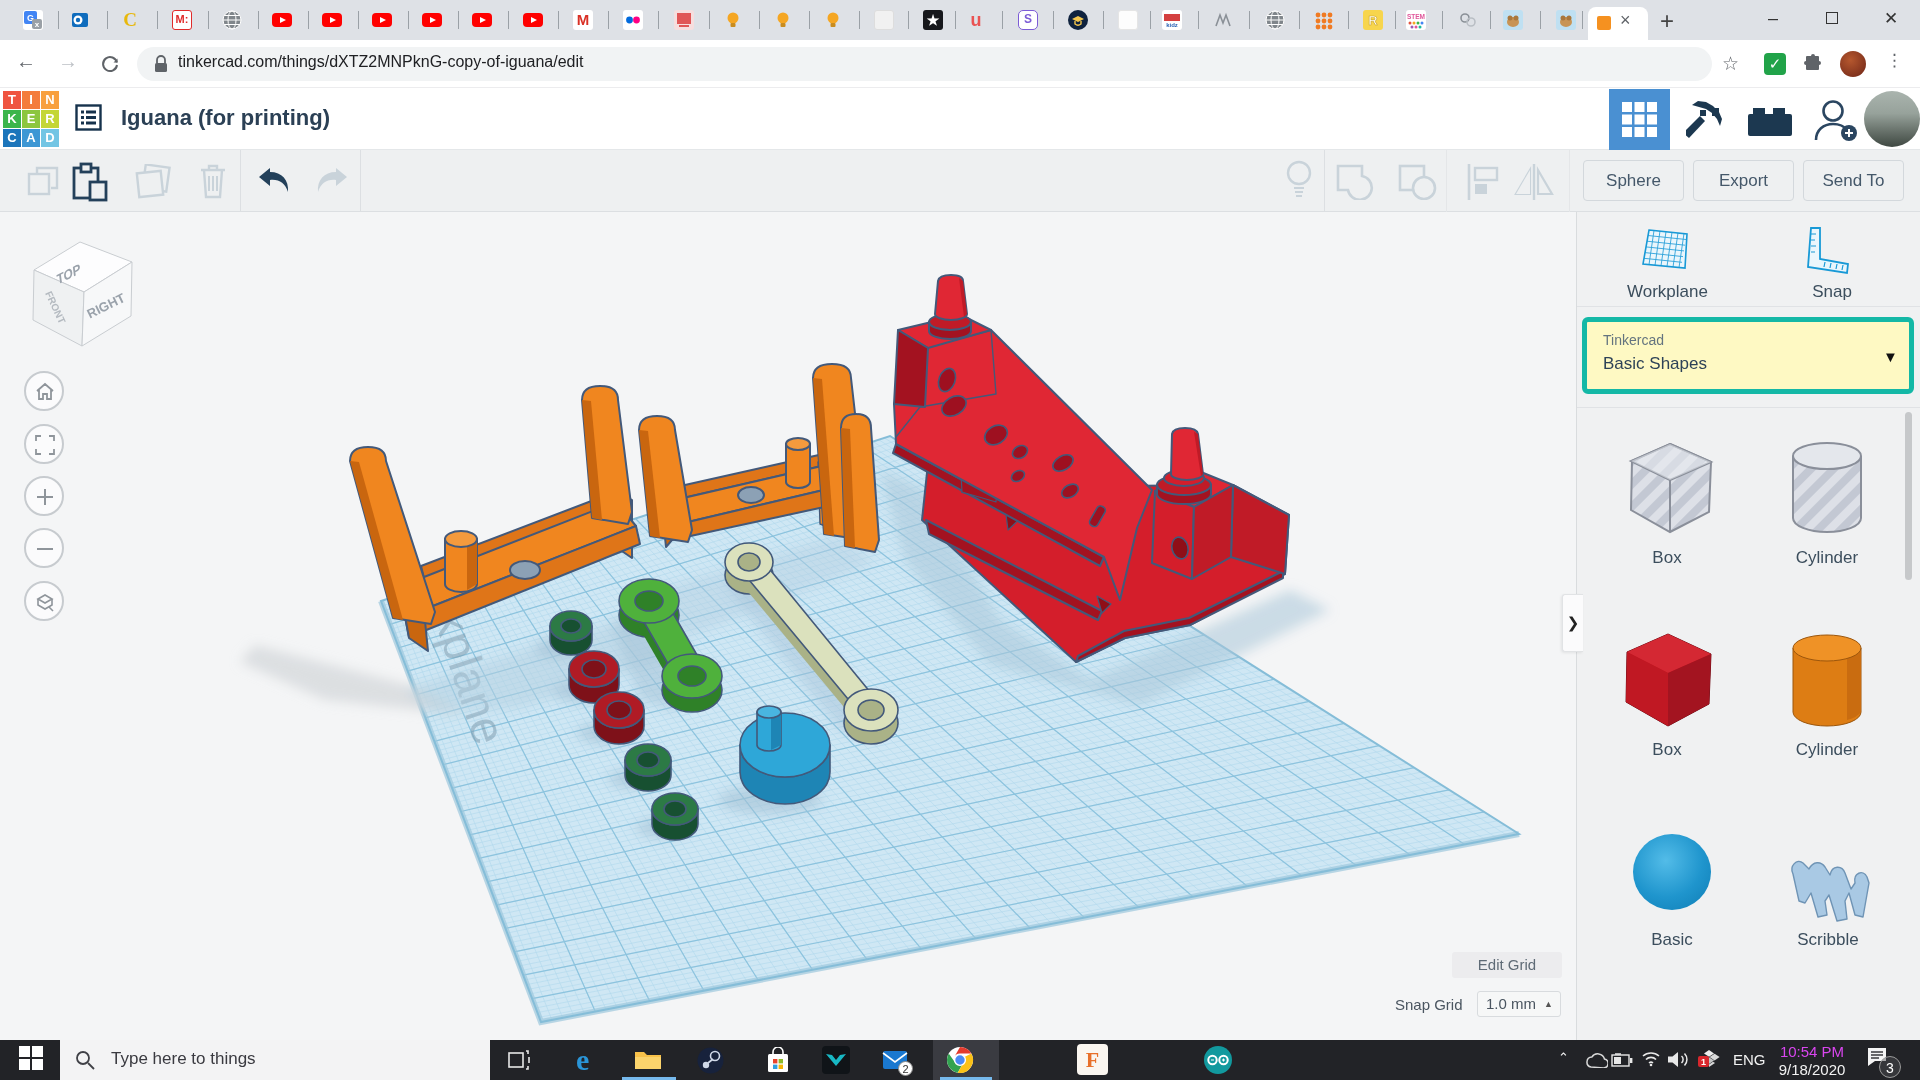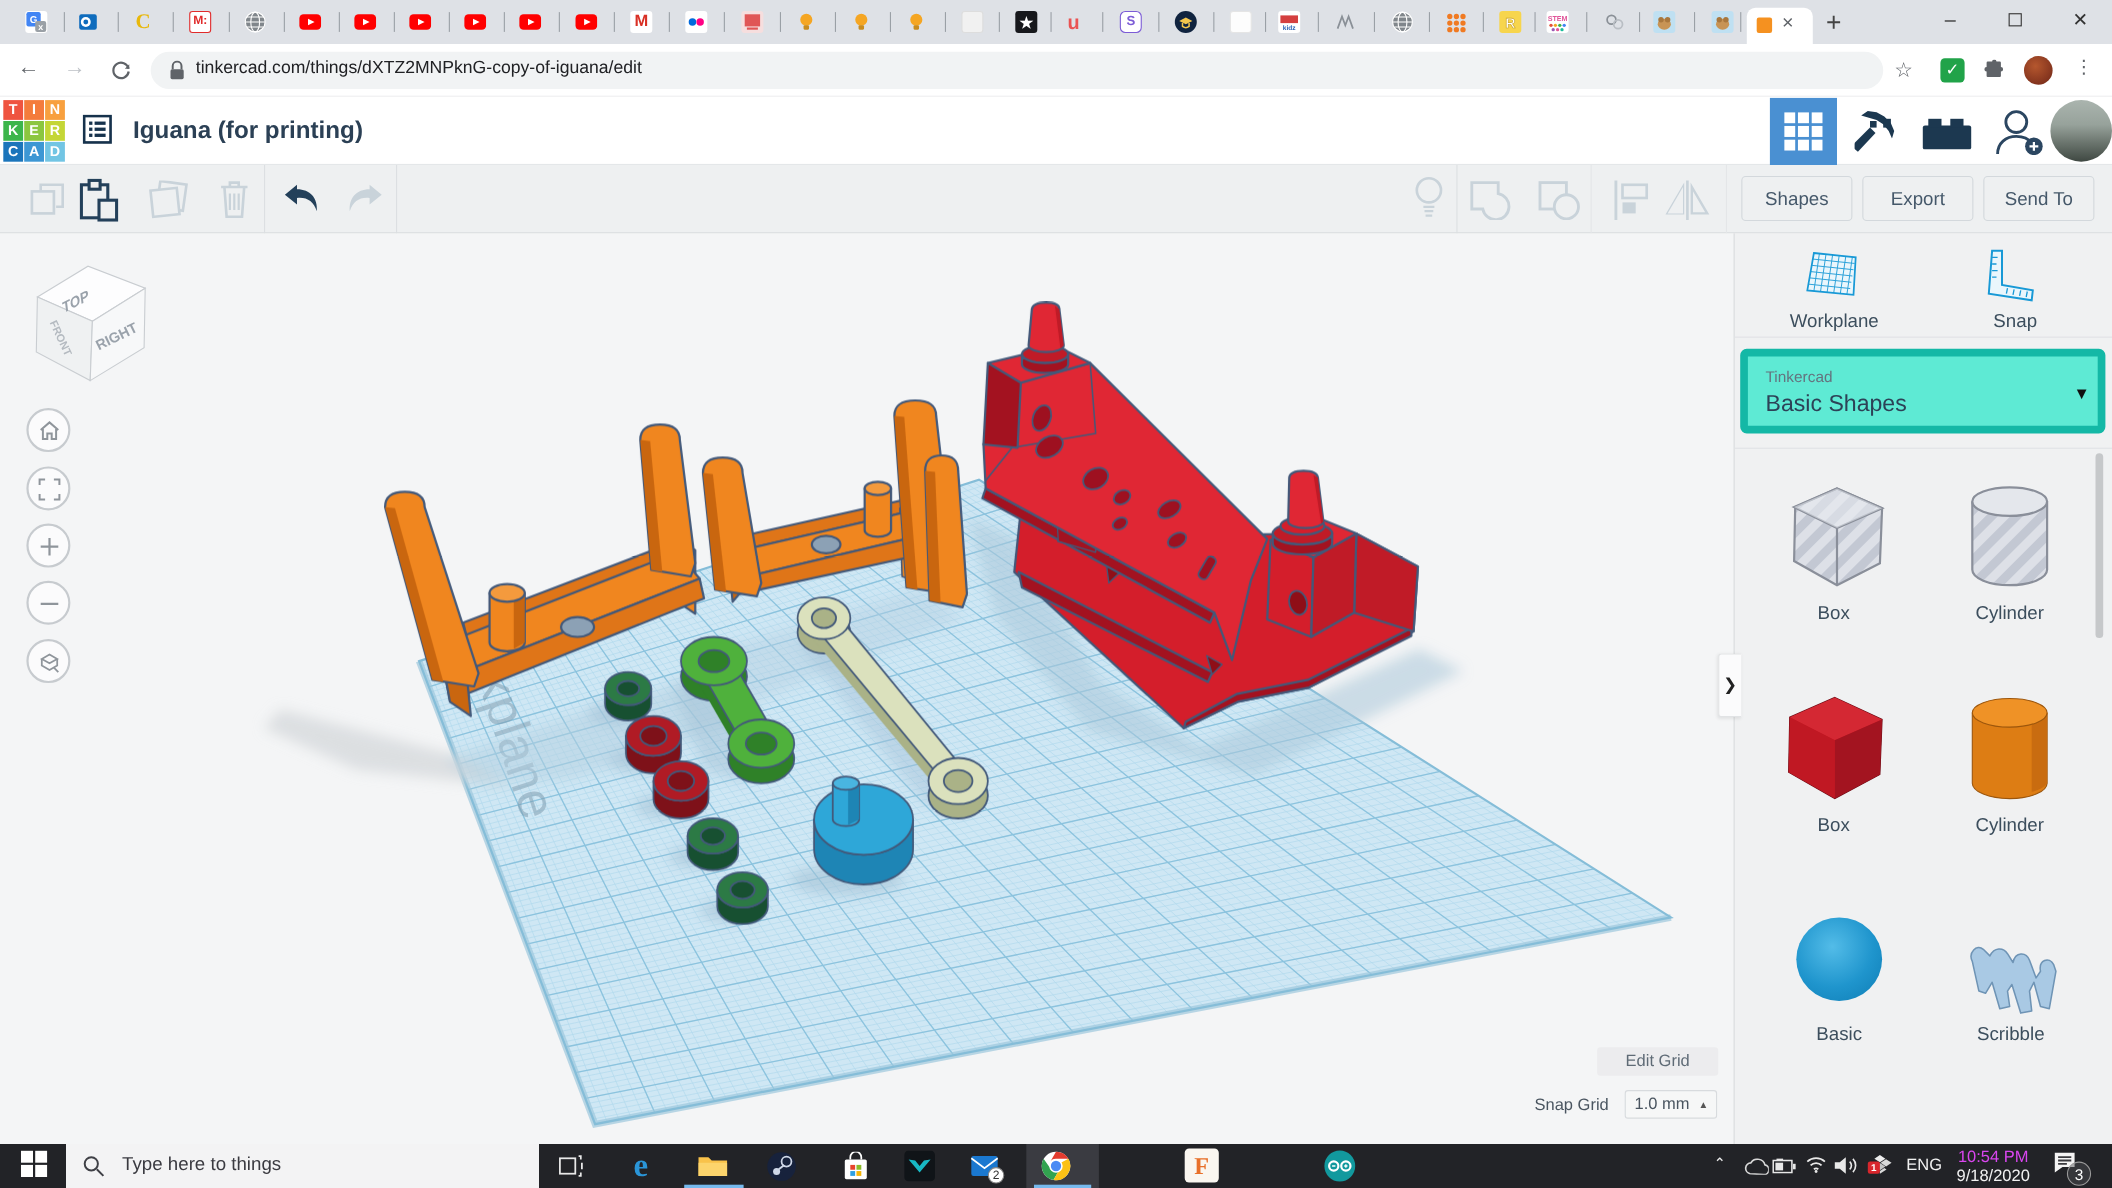--- a/index.html
+++ b/index.html
@@ -454,21 +454,21 @@
       <svg class="abs" style="left:1465px;top:12px" width="40" height="40" viewBox="0 0 40 40">
         <path d="M4 2v36" stroke="#c9d3da" stroke-width="2.6"></path>
         <rect x="10" y="6" width="22" height="12" fill="none" stroke="#c9d3da" stroke-width="2.4"></rect>
         <rect x="10" y="22" width="12" height="10" fill="#c9d3da"></rect>
       </svg>
       <svg class="abs" style="left:1512px;top:12px" width="44" height="40" viewBox="0 0 44 40">
         <path d="M22 2v36" stroke="#c9d3da" stroke-width="2.4"></path>
         <path d="M18 8v24L4 32zM26 8v24l14 0z" fill="none" stroke="#c9d3da" stroke-width="2.2"></path>
         <path d="M18 8v24L4 32z" fill="#eef0f1"></path>
       </svg>
-<div class="tbbtn" style="left:1583px;width:101px">Shapes</div>
+<div class="tbbtn" style="left:1583px;width:101px">Sphere</div>
 <div class="tbbtn" style="left:1693px;width:101px">Export</div>
 <div class="tbbtn" style="left:1803px;width:101px">Send To</div>
 </div>
 
 <svg class="abs" style="left:22px;top:230px;z-index:3" width="120" height="124" viewBox="0 0 120 124">
 <polygon points="12,40 58,12 110,32 62,62" fill="#fdfdfe" stroke="#c9cdd1"></polygon>
 <polygon points="12,40 62,62 60,116 11,90" fill="#eff1f2" stroke="#c9cdd1"></polygon>
 <polygon points="62,62 110,32 109,86 60,116" fill="#f7f8f9" stroke="#c9cdd1"></polygon>
 <text x="60" y="42" font-size="13" font-weight="bold" fill="#9aa2ab" text-anchor="middle" transform="rotate(-27 60 40) skewX(-20)">TOP</text>
 <text x="85" y="80" font-size="13" font-weight="bold" fill="#9aa2ab" text-anchor="middle" transform="rotate(-26 85 78)">RIGHT</text>
@@ -517,23 +517,23 @@
       </svg>
       <div class="lbl" style="left:28px;top:70px;width:125px">Workplane</div>
       <svg class="abs" style="left:228px;top:14px" width="46" height="50" viewBox="0 0 46 50">
         <path d="M6 2h9v31l28 5-1 9L3 41z" fill="#eaf6fc" stroke="#1899d6" stroke-width="1.8"></path>
         <g stroke="#1899d6" stroke-width="1.2">
           <path d="M6 8h5M6 14h4M6 20h5M6 26h4M20 36l-1 5M26 37l-1 5M32 38l-1 5M38 39l-1 5"></path>
         </g>
       </svg>
       <div class="lbl" style="left:210px;top:70px;width:90px">Snap</div>
       <div class="abs" style="left:0px;top:94px;width:344px;height:1px;background:#e0e2e5"></div>
-      <div class="abs" style="left:5px;top:105px;width:332px;height:77px;background:#5eead4;border:7px solid #14b8a6;border-radius:6px">
+      <div class="abs" style="left:5px;top:105px;width:332px;height:77px;background:#fef9c3;border:5px solid #14b8a6;border-radius:6px">
         <span class="abs" style="left:16px;top:10px;font-size:14px;color:#64747f">Tinkercad</span>
-        <span class="abs" style="left:16px;top:32px;font-size:21px;color:#2d4257">Basic Shapes</span>
+        <span class="abs" style="left:16px;top:32px;font-size:17px;color:#2d4257">Basic Shapes</span>
         <span class="abs" style="left:296px;top:26px;font-size:15px;color:#111">▼</span>
       </div>
       <div class="abs" style="left:0px;top:195px;width:344px;height:1px;background:#e0e2e5"></div>
       <svg class="abs" style="left:48px;top:228px" width="90" height="96" viewBox="0 0 90 96">
 <defs>
           <pattern id="hstr" width="16" height="16" patternTransform="rotate(45)" patternUnits="userSpaceOnUse">
             <rect width="16" height="16" fill="#dde0e7"></rect>
             <rect width="8" height="16" fill="#c3c8d3"></rect>
           </pattern>
         </defs>

